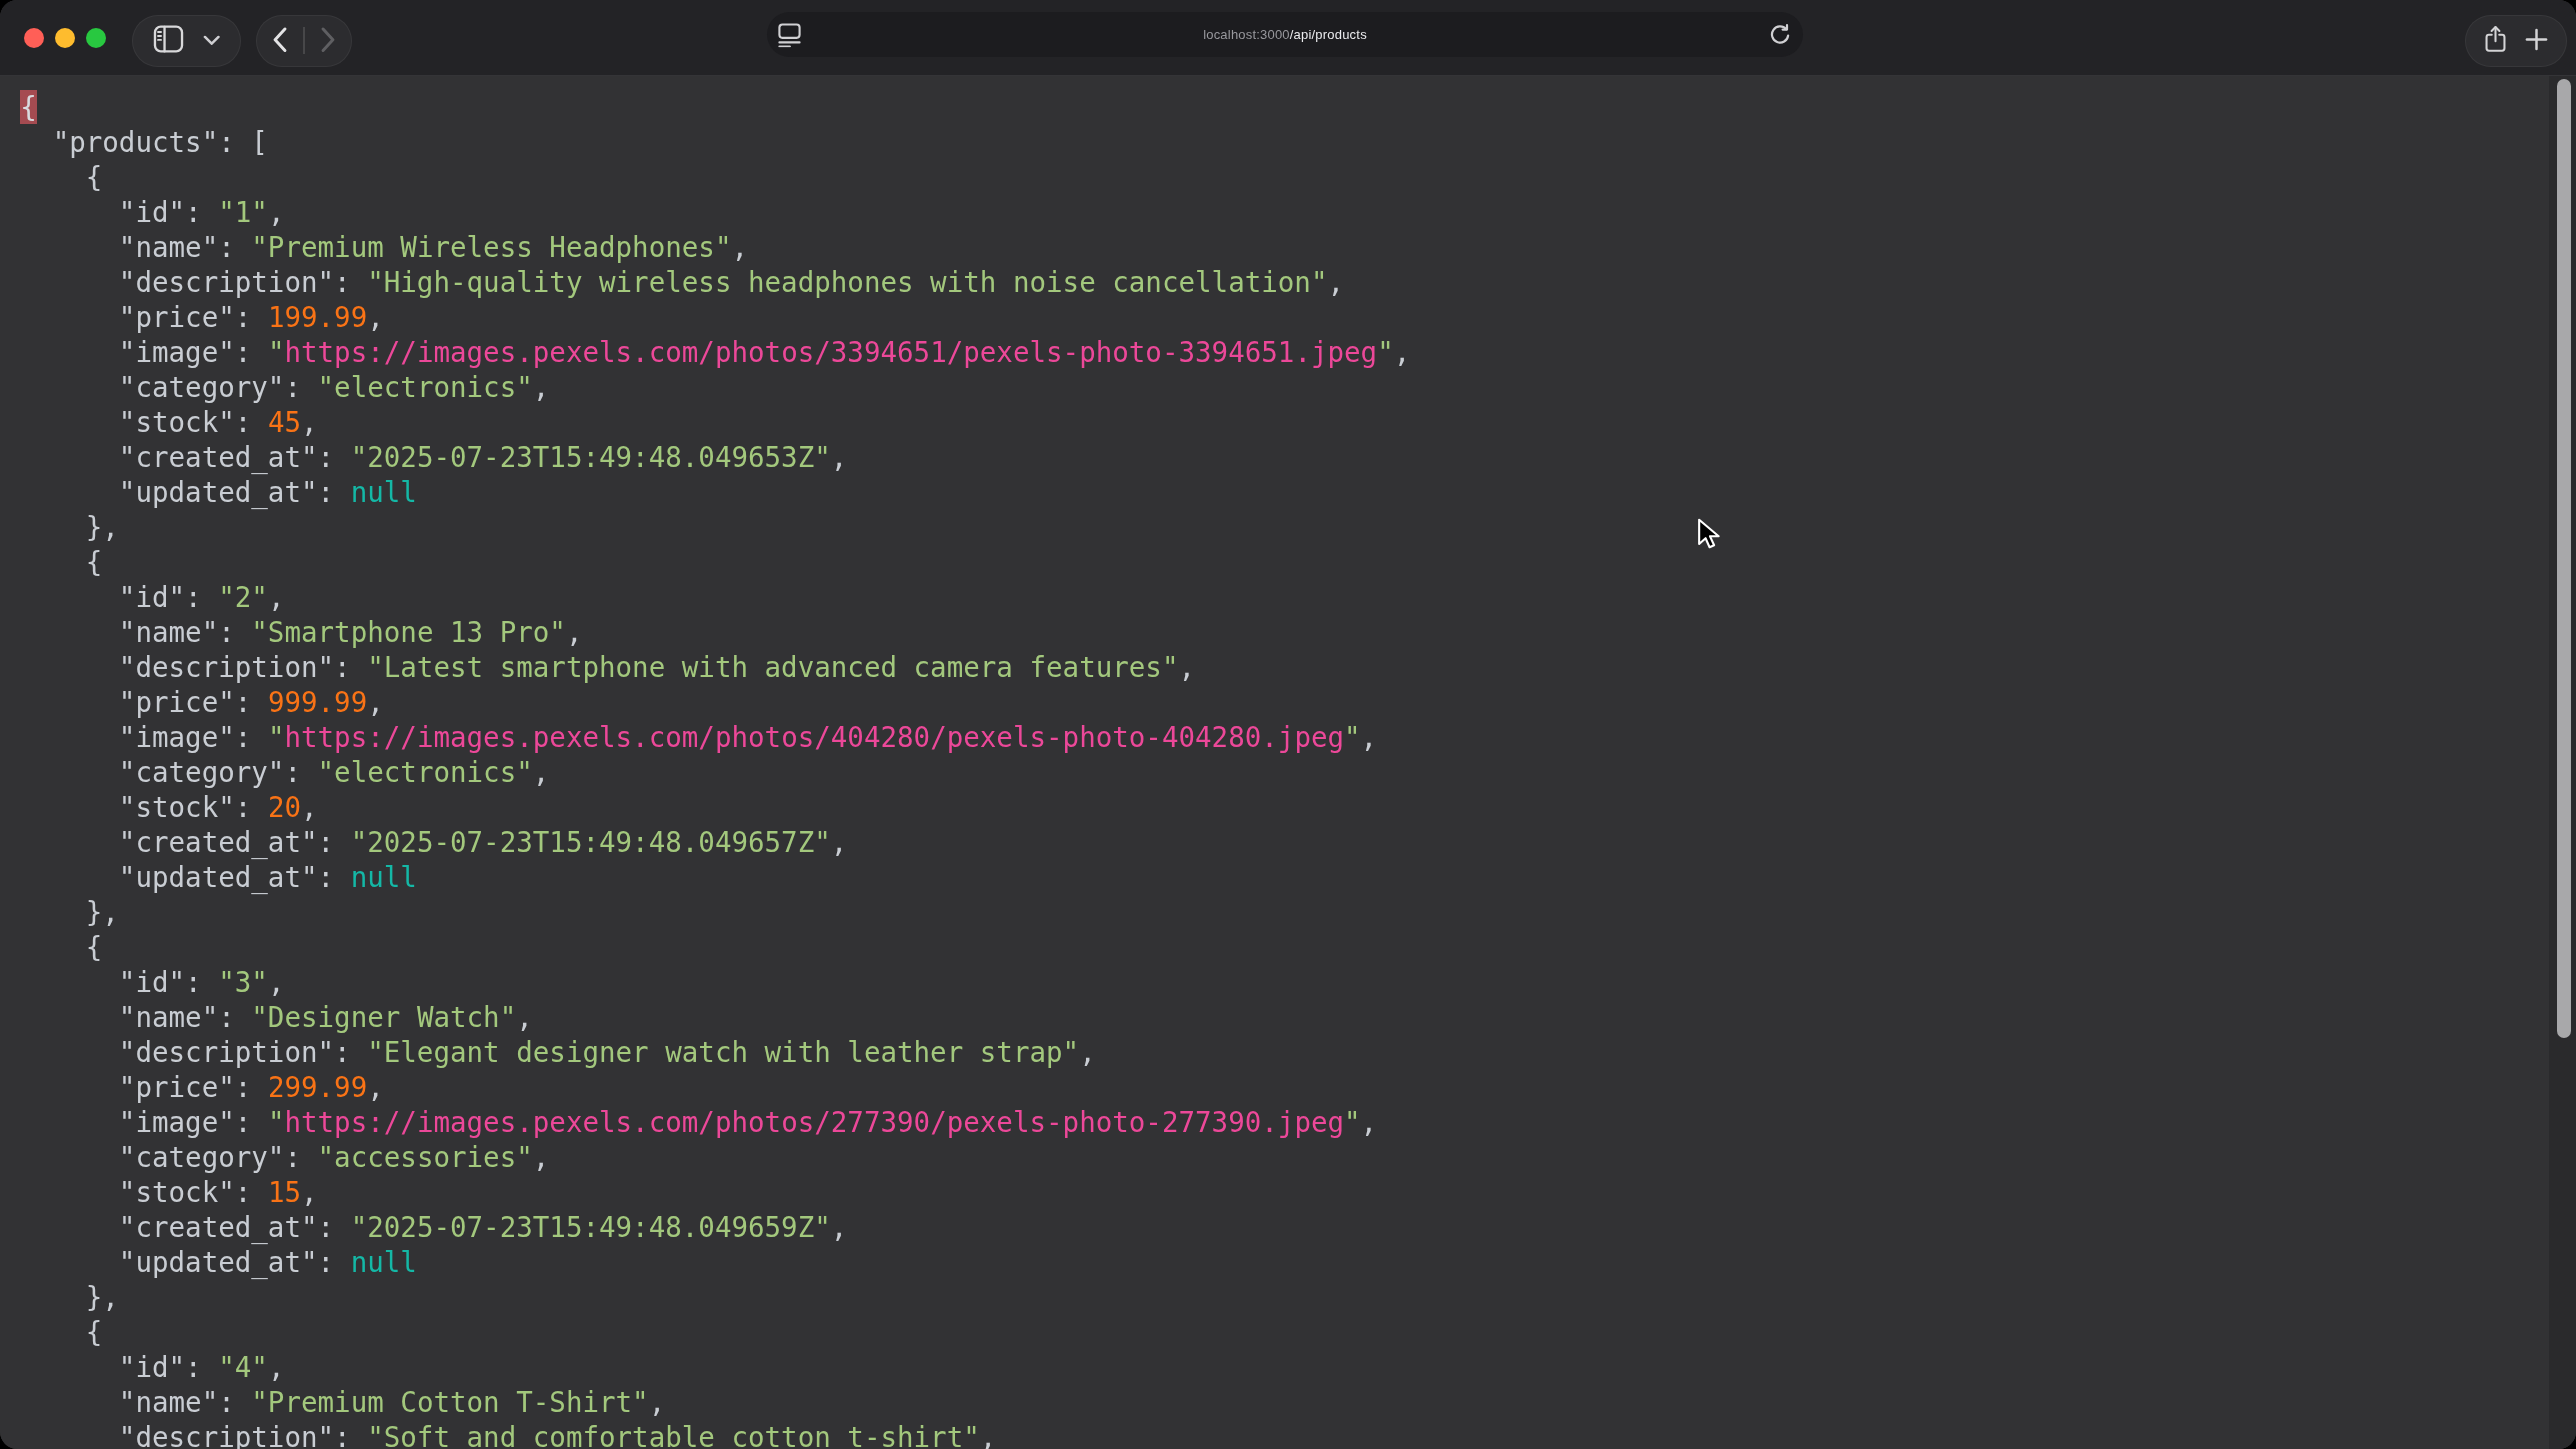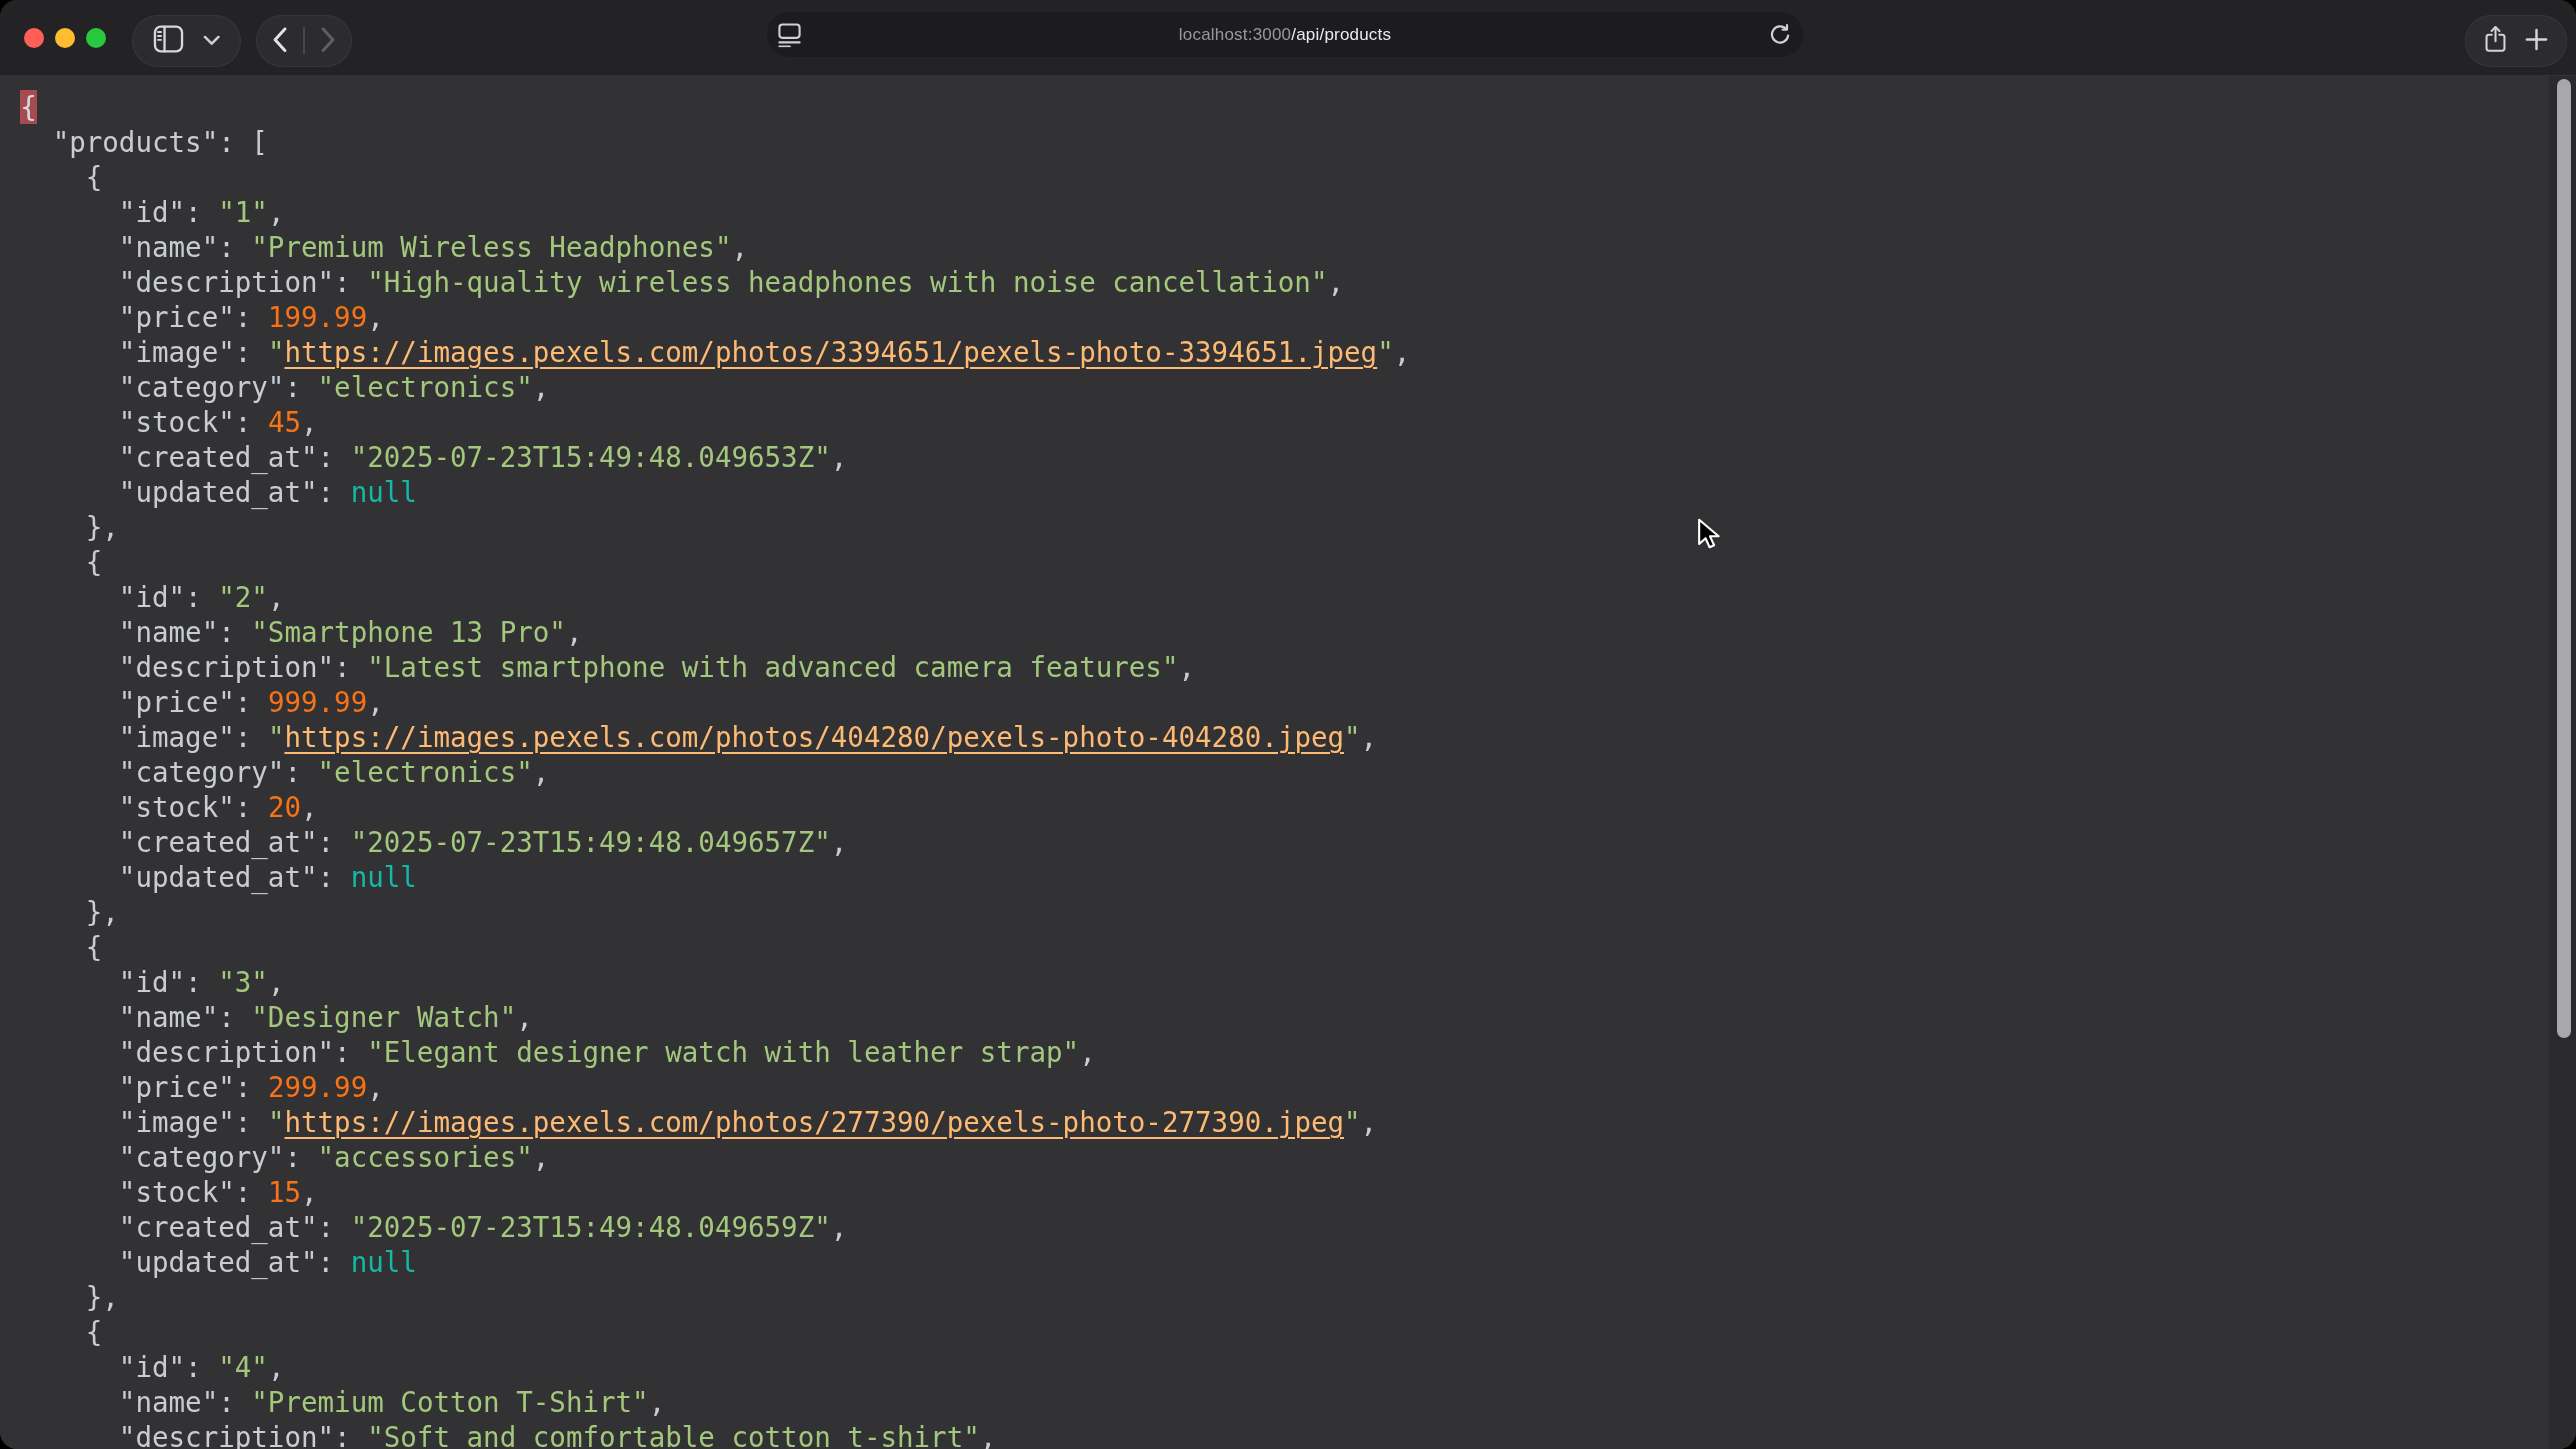--- a/index.html
+++ b/index.html
@@ -24,34 +24,34 @@
   .grp-share{left:2465px;width:102px;}
   .tbbtn{background:none;border:none;padding:0;margin:0;display:flex;
          align-items:center;justify-content:center;}
   .sep{width:1.3px;height:27px;background:rgba(255,255,255,0.13);}
 
   .urlfield{position:absolute;left:767px;top:12px;width:1036px;height:45px;
             background:#1c1c1f;border-radius:23px;display:flex;
             align-items:center;justify-content:center;}
   .url-icon-left{position:absolute;left:10.7px;top:50%;transform:translateY(-50%);display:flex;}
   .url-icon-right{position:absolute;right:10.7px;top:50%;transform:translateY(-50%);display:flex;}
-  .urltext{font-size:17px;letter-spacing:0.2px;color:#ebebee;white-space:nowrap;}
+  .urltext{font-size:13px;letter-spacing:0.2px;color:#ebebee;white-space:nowrap;}
   .urltext .host{color:#98989d;}
 
   
   .content{position:absolute;top:76px;left:0;right:0;bottom:0;overflow:hidden;background:#323234;}
   #code{padding:14px 0 0 19.5px;font-family:"DejaVu Sans Mono","Liberation Mono",monospace;
         font-size:27.5px;line-height:35px;white-space:pre;color:#c9cdd3;}
   .ln{height:35px;}
   .k{color:#c9cdd3}
   .p{color:#c9cdd3}
   .s{color:#a3c87d}
   .n{color:#f97316}
   .x{color:#14b8a6}
-  .a{color:#fdba74;text-decoration:underline;text-decoration-thickness:1.7px;text-underline-offset:4.7px;}
+  .a{color:#ec4899;text-decoration-thickness:1.7px;text-underline-offset:4.7px;}
   .hl{background:#a54b51;color:#d9dbdf;padding:1.3px 0.7px;}
 
   
   .scroll-track{position:absolute;top:0;right:0;bottom:0;width:27px;background:rgba(0,0,0,0.14);}
   .scroll-thumb{position:absolute;top:2.7px;right:4.7px;width:14.8px;height:959px;
                 border-radius:7.4px;background:#a8a8aa;}
 
   
   .cursor{position:absolute;left:1696px;top:518px;}
 </style>

